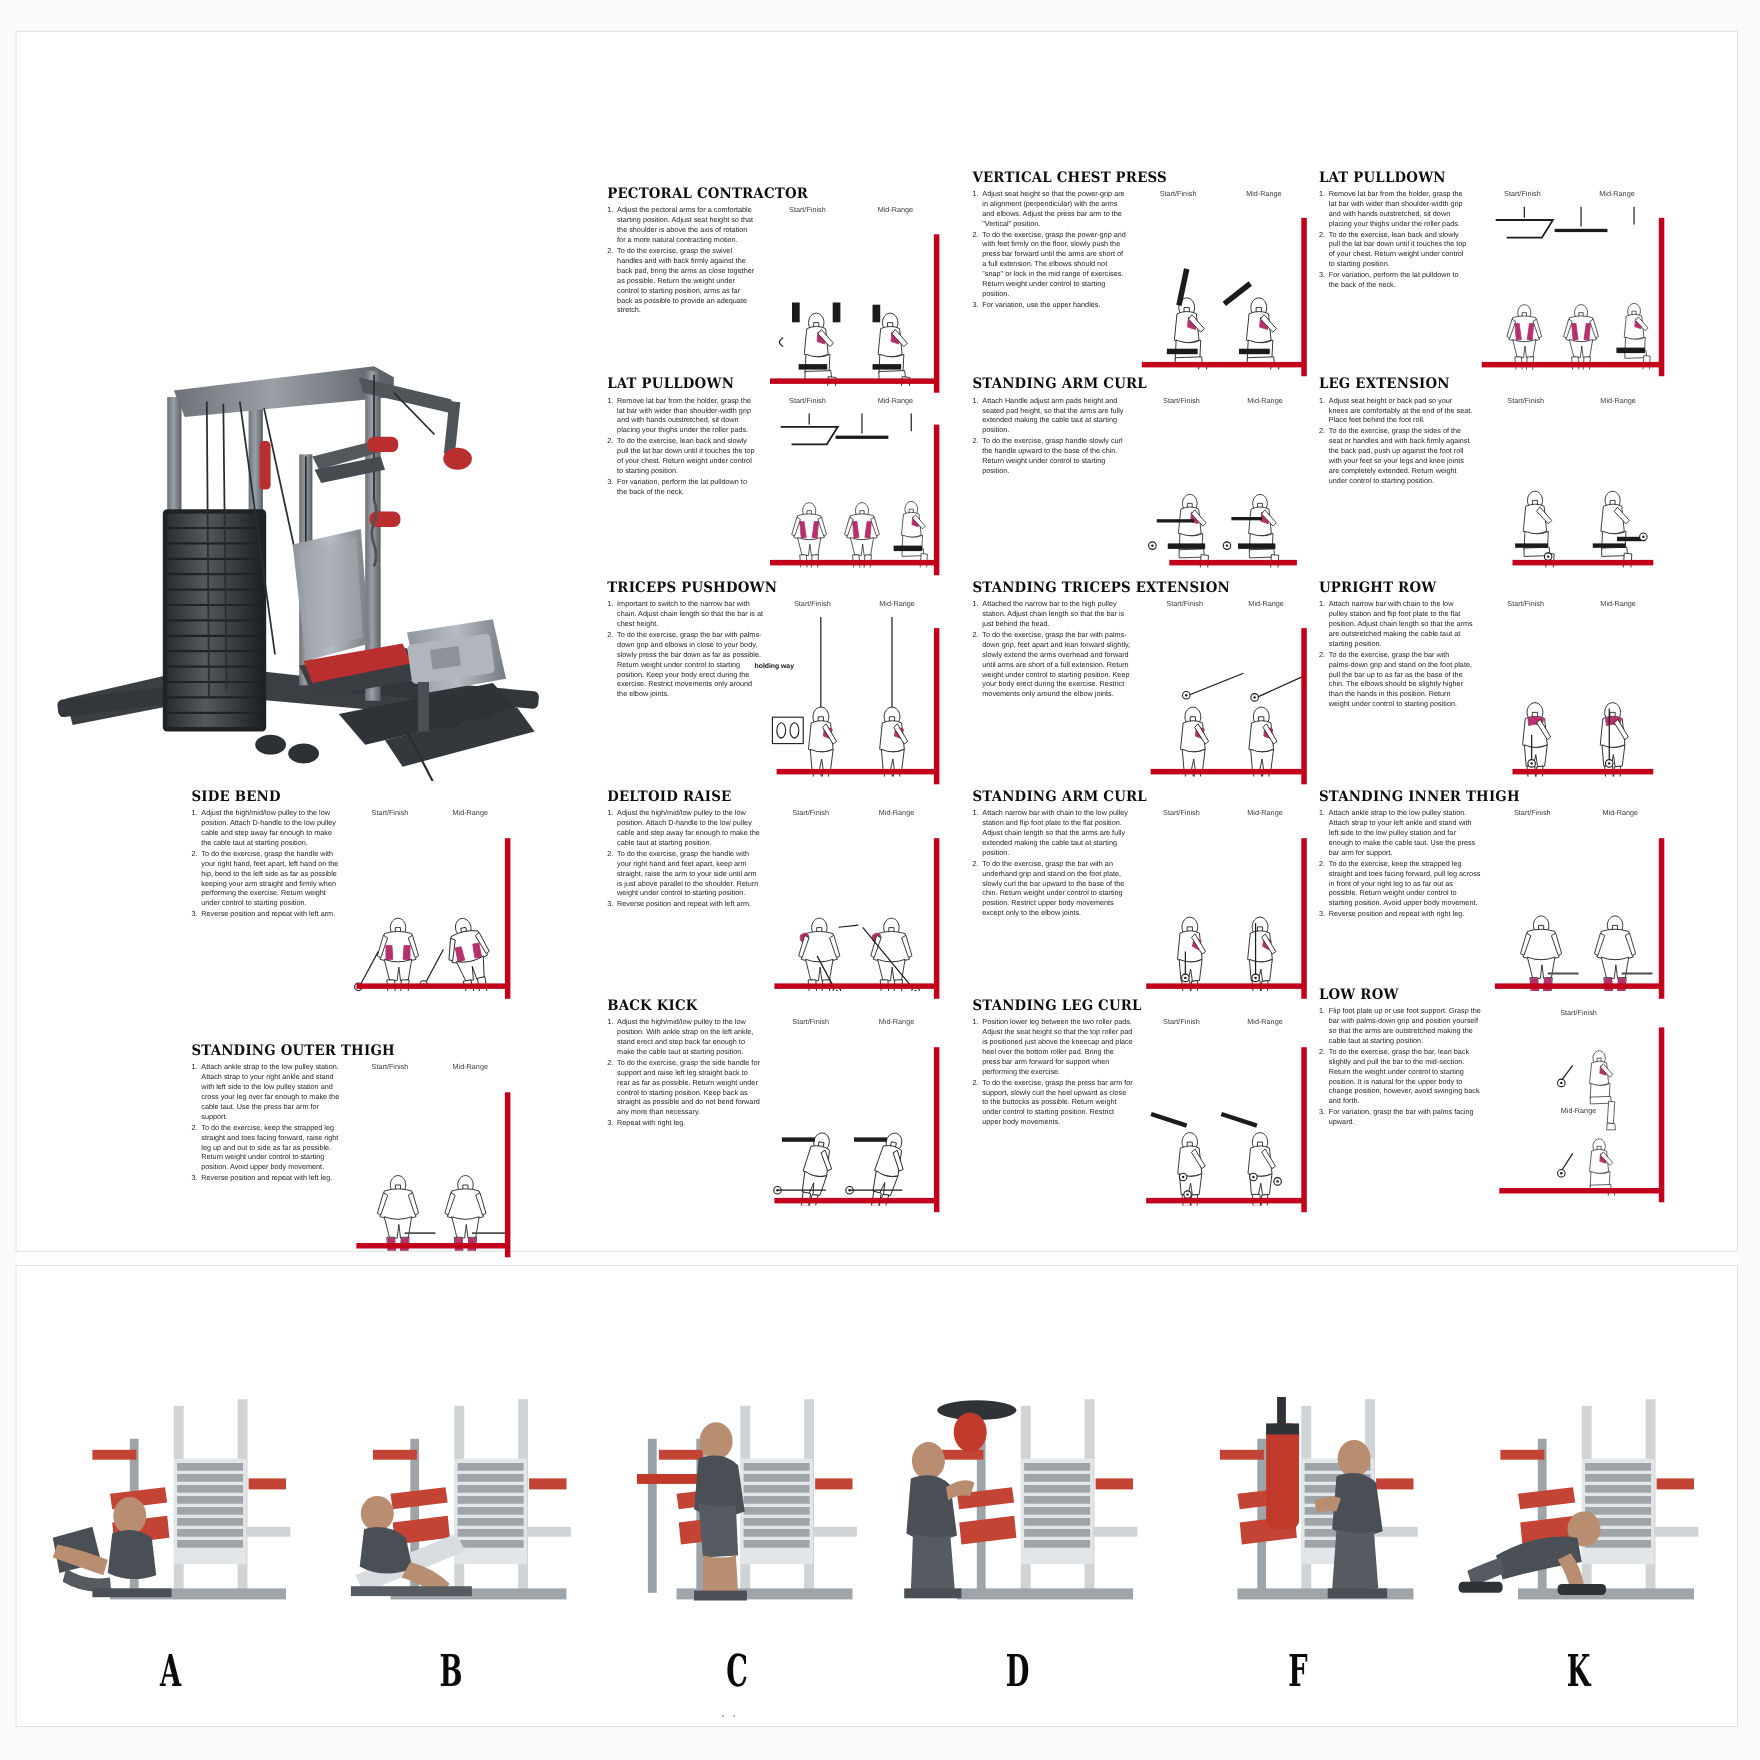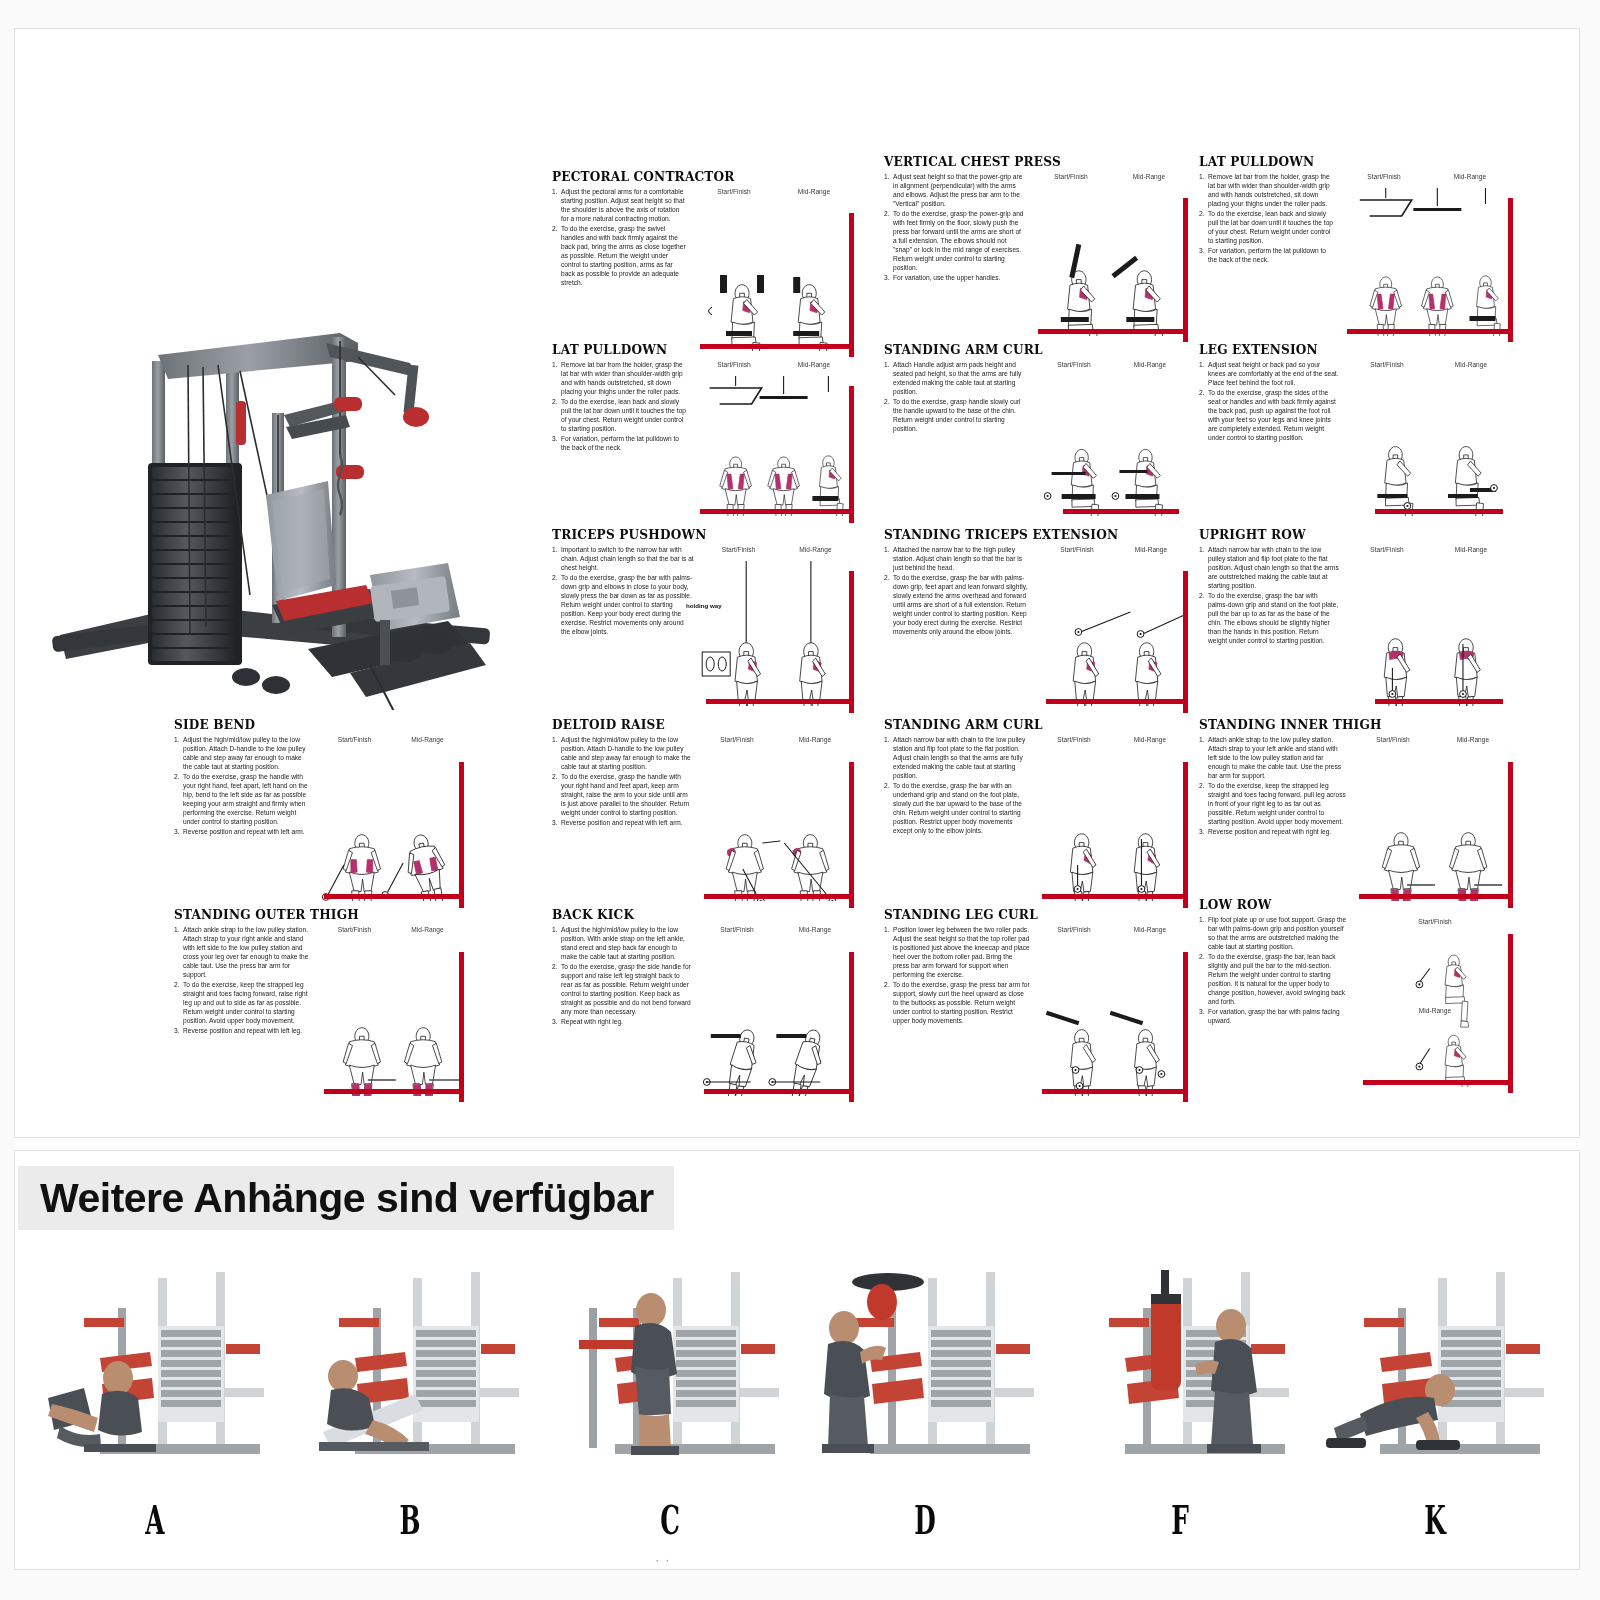--- a/index.html
+++ b/index.html
@@ -84,21 +84,20 @@
 <div class="page">
 
   <div class="edge-l"></div>
   <div class="edge-r"></div>
   <div class="edge-t"></div>
   <div class="edge-b"></div>
 
   <div class="panel-top"></div>
   <div class="panel-bottom"></div>
 
-  <div class="heading" id="title-attach">Weitere Anhänge sind verfügbar</div>
 
   <div class="machine-wrap">
     <svg width="490" height="545" viewBox="0 0 490 545">
       <defs>
         <linearGradient id="mt" x1="0" y1="0" x2="1" y2="0">
           <stop offset="0" stop-color="#6d7277"></stop>
             <stop offset="0.45" stop-color="#9aa0a5"></stop>
             <stop offset="1" stop-color="#5a5f64"></stop>
         </linearGradient>
         <linearGradient id="pad" x1="0" y1="0" x2="1" y2="0">
@@ -908,21 +907,21 @@
                   <path d="M-17,-24 l-7,24 l4,2 l8,-23 Z" fill="#fff" stroke="#1b1b1b" stroke-width="1"></path>
                   <path d="M17,-24 l7,24 l-4,2 l-8,-23 Z" fill="#fff" stroke="#1b1b1b" stroke-width="1"></path>
                 </g>
                 <line x1="121.19999999999999" y1="140" x2="149.2" y2="140" stroke="#4d4d4d" stroke-width="1.6"></line>
               </svg>
            <div class="redL" style="right:0;top:17px;width:5px;height:146px;background:#c3001b;"></div><div class="redL" style="left:6px;bottom:2px;height:5px;width:152px;background:#c3001b;"></div>
          </div>
        </div>
      </div>
       </div>
-      <div class="ex" style="left: 174px; top: 908px; width: 292px; height: 185px;">
+      <div class="ex" style="left: 174px; top: 949px; width: 292px; height: 185px;">
         <div class="ex-title">STANDING OUTER THIGH</div>
      <div class="ex-body">
        <div class="ex-text" style="width:138px;">
          <ol>
               <li>Attach ankle strap to the low pulley station. Attach strap to your right ankle and stand with left side to the low pulley station and cross your leg over far enough to make the cable taut. Use the press bar arm for support.</li>
               <li>To do the exercise, keep the strapped leg straight and toes facing forward, raise right leg up and out to side as far as possible. Return weight under control to starting position. Avoid upper body movement.</li>
               <li>Reverse position and repeat with left leg.</li>
             </ol>
        </div>
        <div class="ex-fig" style="width:146px;height:171px;margin-left:6px;">

